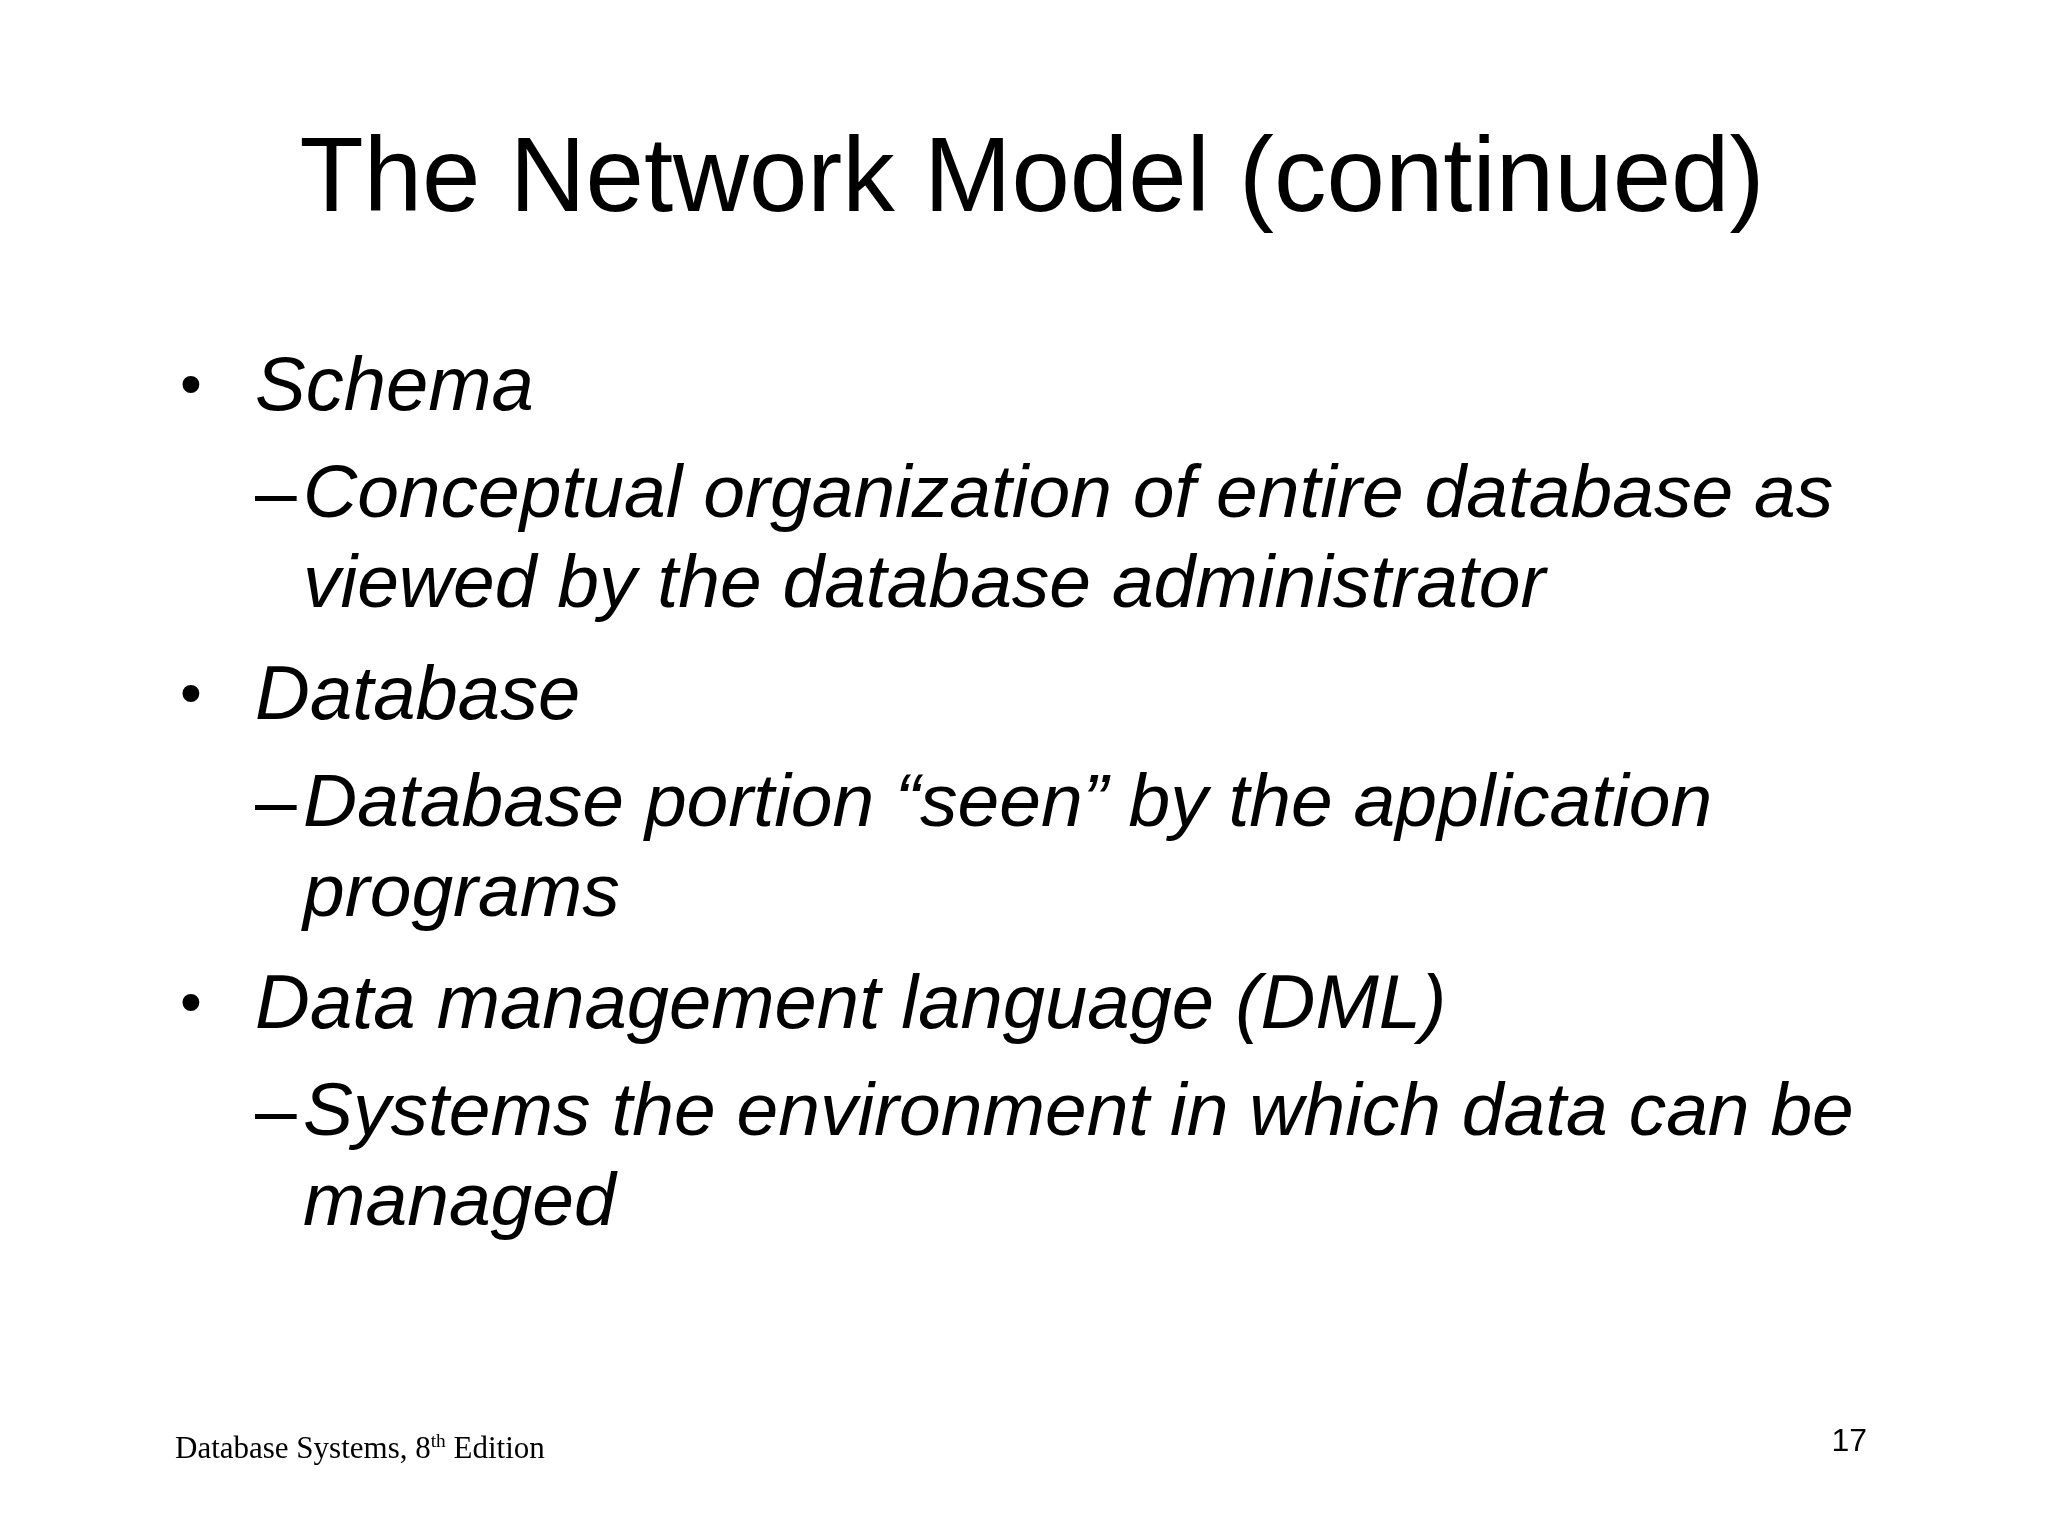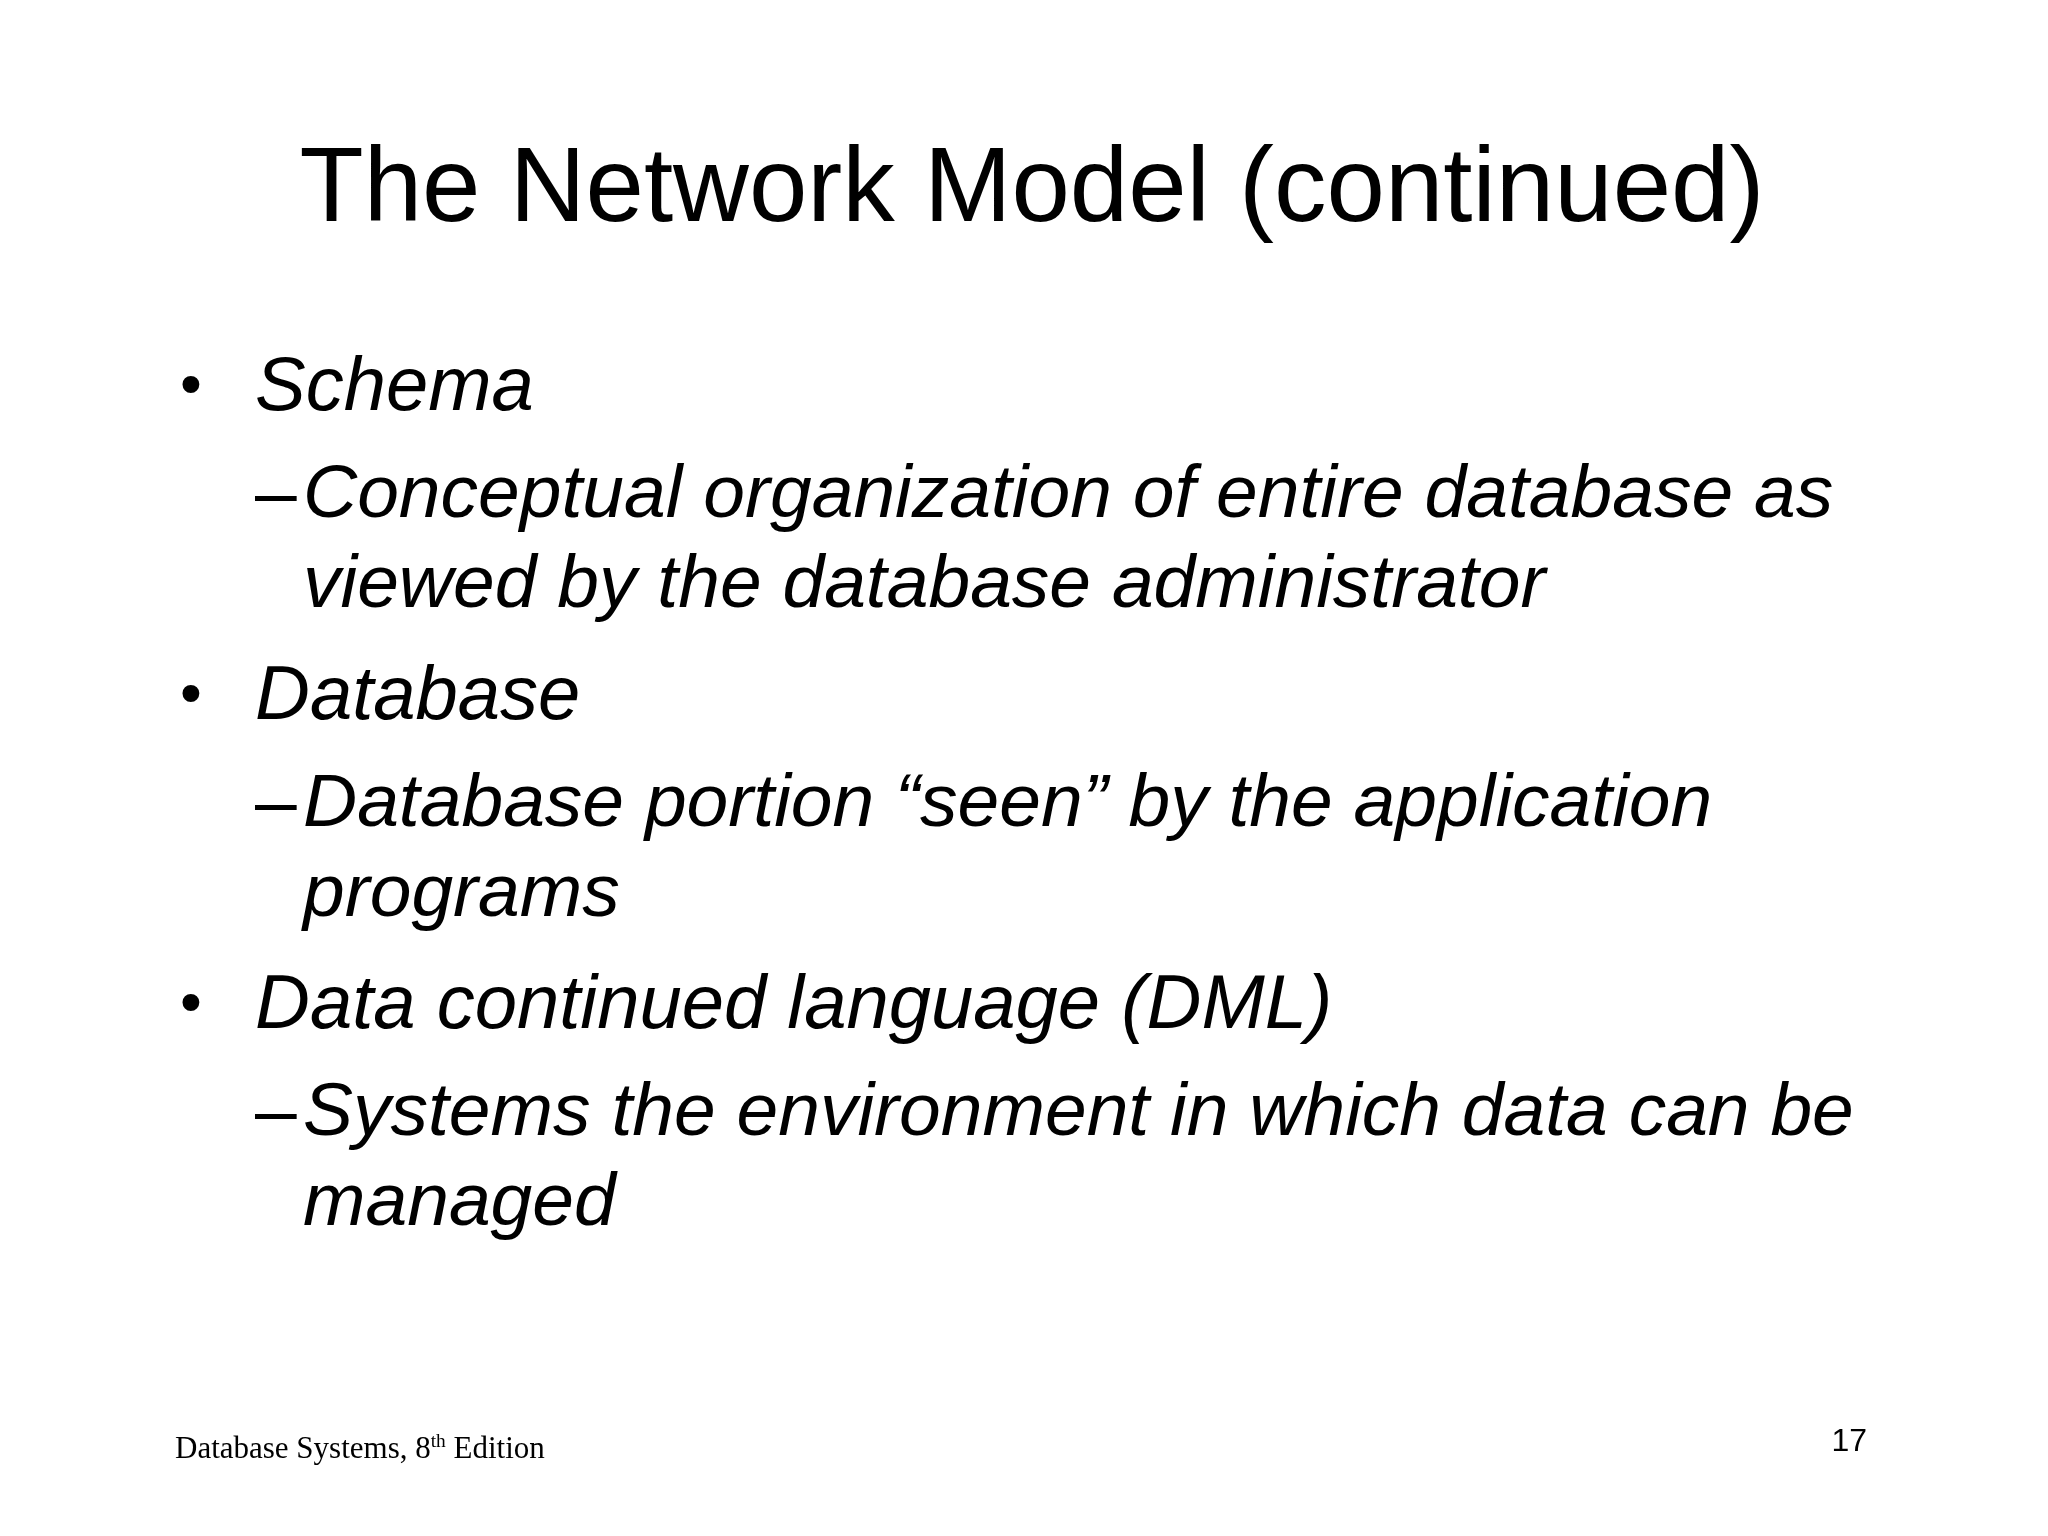--- a/index.html
+++ b/index.html
@@ -10,21 +10,21 @@
     background: #ffffff;
     color: #000000;
     font-family: "Liberation Sans", sans-serif;
     overflow: hidden;
   }
   .title {
     position: absolute;
     top: 112px;
     left: 16px;
     right: 0;
-    margin: 10px;
+    margin: 0;
     text-align: center;
     font-size: 105px;
     line-height: 1.2;
     font-weight: 400;
     letter-spacing: 0;
   }
   .content {
     position: absolute;
     left: 180px;
     top: 329px;
@@ -99,21 +99,21 @@
       <span class="marker-l1">•</span>
       <span class="txt">Database</span>
     </div>
     <div class="l2">
       <span class="marker-l2">–</span>
       <span class="txt">Database portion “seen” by the application programs</span>
     </div>
 
     <div class="l1">
       <span class="marker-l1">•</span>
-      <span class="txt">Data continued language (DML)</span>
+      <span class="txt">Data management language (DML)</span>
     </div>
     <div class="l2">
       <span class="marker-l2">–</span>
       <span class="txt">Systems the environment in which data can be managed</span>
     </div>
 
   </div>
 
   <div class="footer">
     <span>Database Systems, 8</span><sup>th</sup><span> Edition</span>

